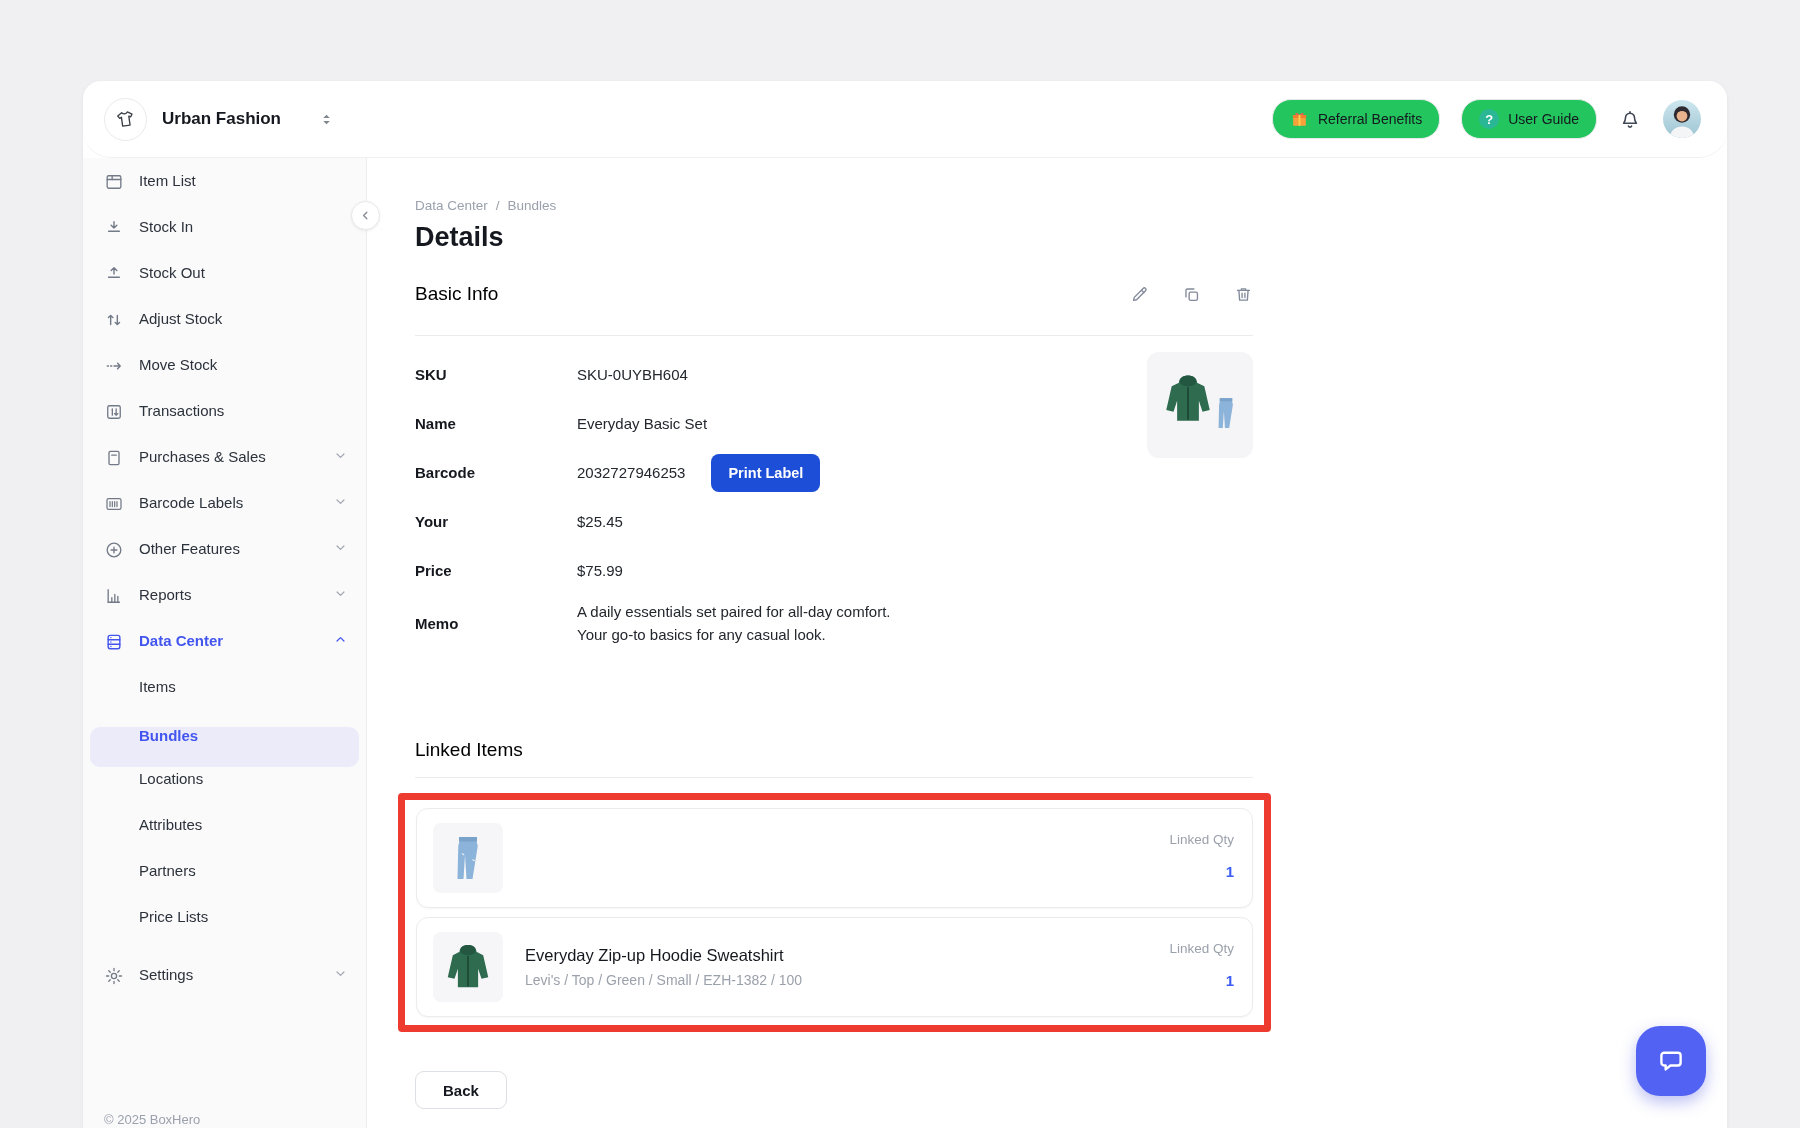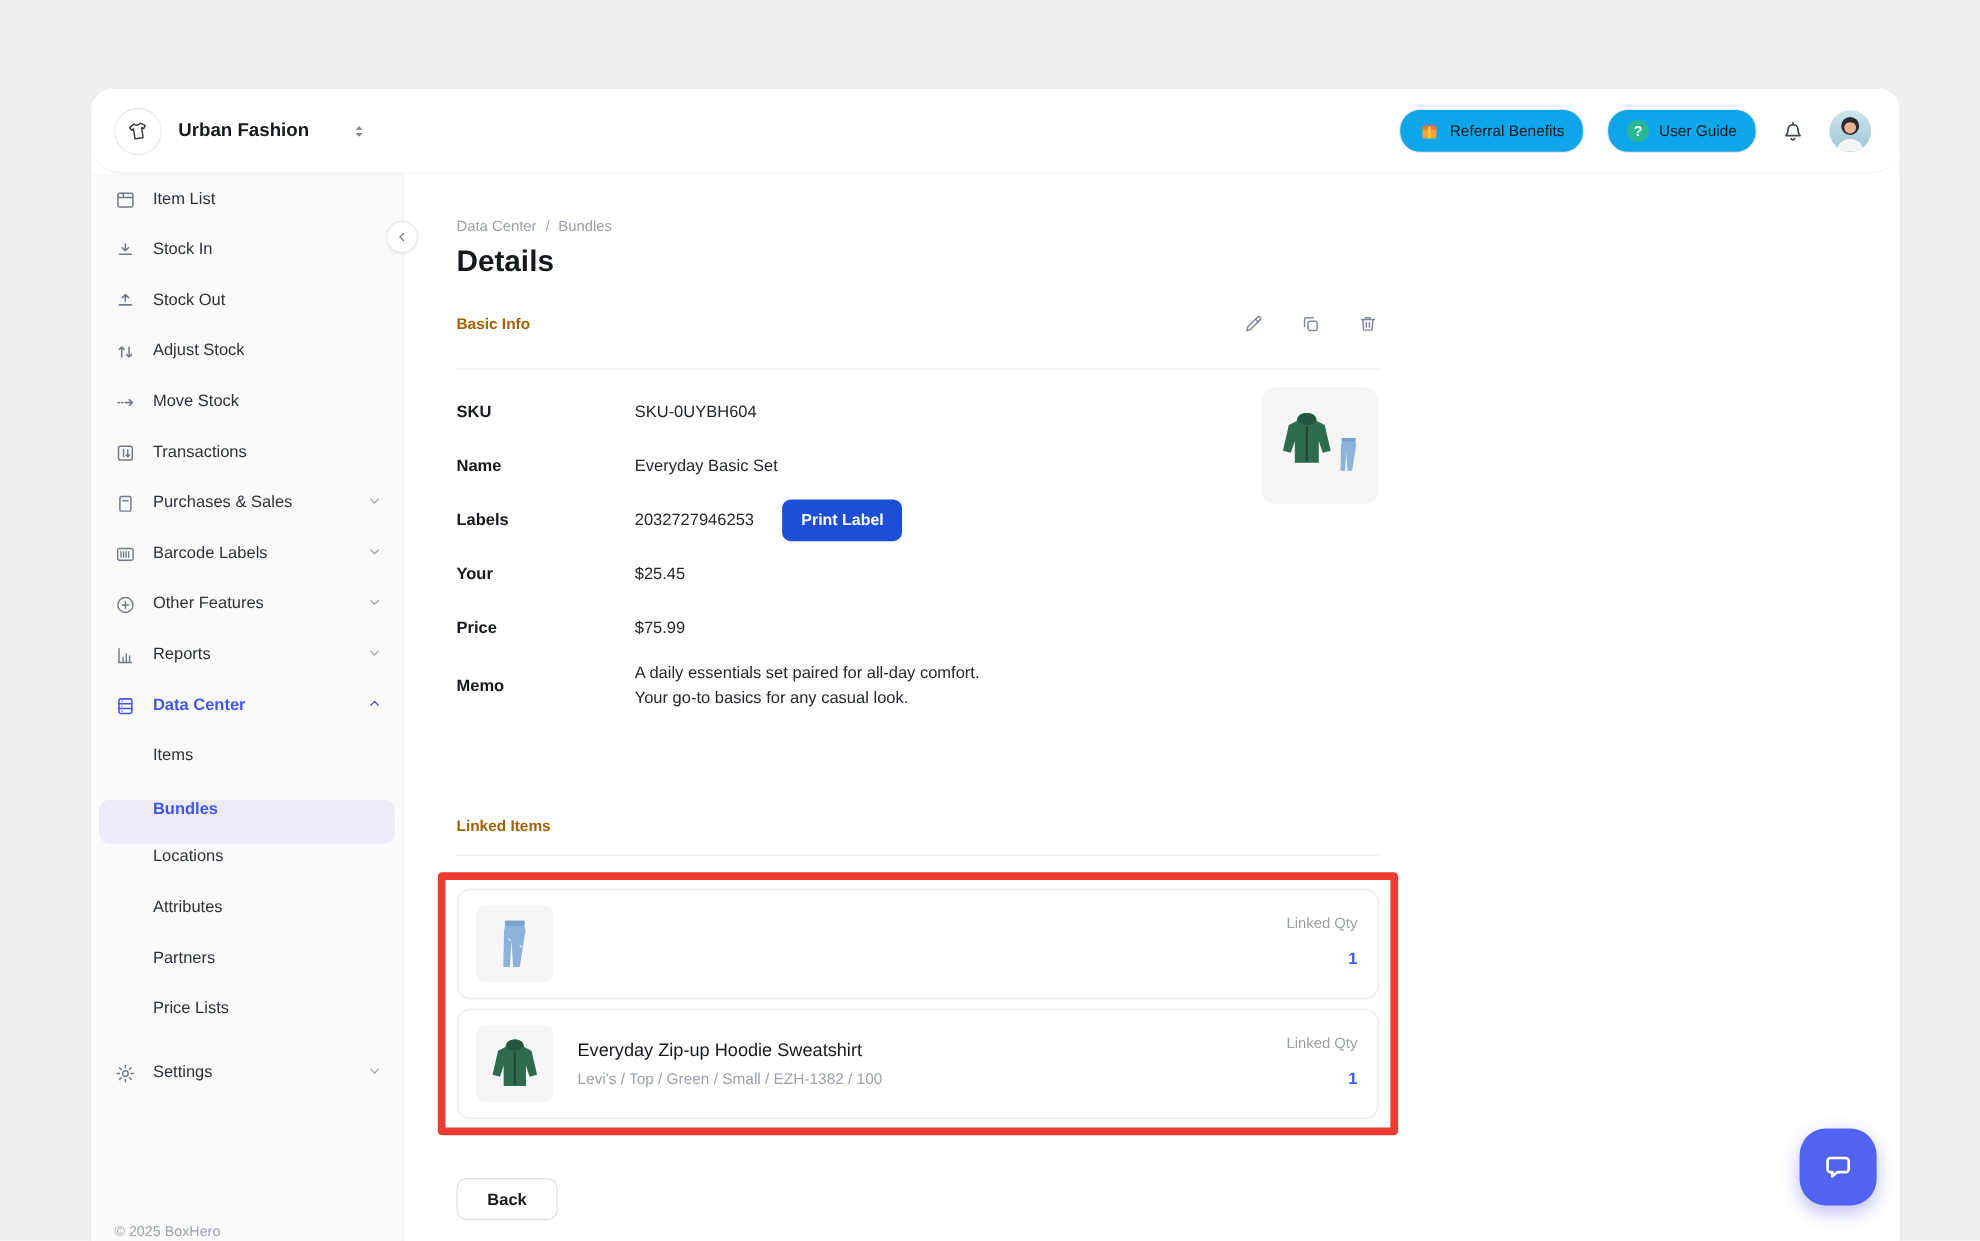--- a/index.html
+++ b/index.html
@@ -14,21 +14,21 @@
     background:#fff;border-radius:18px;box-shadow:0 1px 4px rgba(20,20,40,.05);
     display:flex;flex-direction:column;overflow:hidden;
   }
   
   .topbar{flex:0 0 76px;display:flex;align-items:center;padding:0 26px 0 21px;border-bottom:1px solid #f0f0f3;border-radius:28px;}
   .brand{display:flex;align-items:center;}
   .logo-circle{width:41px;height:41px;border-radius:50%;border:1px solid #e9e9ec;background:#fff;display:flex;align-items:center;justify-content:center;}
   .ws-name{margin-left:15px;font-size:17px;font-weight:700;color:#15181e;}
   .sorter{margin-left:38px;display:flex;}
   .topbar-right{margin-left:auto;display:flex;align-items:center;gap:21px;}
-  .pill{height:38px;border:1px solid #e7e8eb;border-radius:19px;background:#0ea5e9;display:flex;align-items:center;gap:9px;padding:0 17px;font-size:14px;font-weight:500;color:#15181e;cursor:pointer;}
+  .pill{height:38px;border:1px solid #e7e8eb;border-radius:19px;background:#22c55e;display:flex;align-items:center;gap:9px;padding:0 17px;font-size:14px;font-weight:500;color:#15181e;cursor:pointer;}
   .q-badge{width:20px;height:20px;border-radius:50%;background:#2ab795;color:#fff;font-size:13px;font-weight:700;display:flex;align-items:center;justify-content:center;}
   .bell-btn{display:flex;cursor:pointer;}
   .avatar{width:38px;height:38px;border-radius:50%;overflow:hidden;background:linear-gradient(180deg,#cfe7ef 0%,#9cc4d2 100%);cursor:pointer;flex:0 0 38px;}
   
   .body-row{flex:1;display:flex;min-height:0;}
   .sidebar{flex:0 0 284px;width:284px;background:#fafafb;border-right:1px solid #ededf0;position:relative;padding-top:14px;box-sizing:border-box;}
   .nav-item{height:46px;display:flex;align-items:flex-start;gap:15px;padding:0 18px 0 21px;font-size:15px;font-weight:500;color:#2c323b;cursor:pointer;}
   .nav-ic{width:20px;height:20px;flex:0 0 20px;display:flex;align-items:center;justify-content:center;}
   .nav-chev{margin-left:auto;display:flex;}
   .nav-item.active{color:#4255ee;font-weight:700;}
@@ -38,21 +38,21 @@
   .collapse-btn{position:absolute;top:43px;right:-14px;width:27px;height:27px;border-radius:50%;background:#fff;border:1px solid #e7e8eb;box-shadow:0 1px 3px rgba(0,0,0,.07);display:flex;align-items:center;justify-content:center;cursor:pointer;z-index:4;}
   .copyright{position:absolute;left:21px;top:954px;font-size:13px;color:#9aa1ac;}
   
   .main{flex:1;position:relative;padding:40px 0 0 48px;background:#fff;box-sizing:border-box;}
   .content{width:838px;}
   .breadcrumb{display:flex;gap:8px;font-size:13.5px;color:#9aa1ac;}
   .crumb{cursor:pointer;}
   .page-title{margin:8px 0 0;font-size:27px;line-height:32px;font-weight:700;color:#15181e;}
   .section-head{margin-top:28px;display:flex;align-items:center;height:26px;}
   .section-head.linked{margin-top:86px;}
-  .section-title{font-size:14px;font-weight:700;color:#a16207;}
+  .section-title{font-size:19px;font-weight:400;color:#000000;}
   .section-actions{margin-left:auto;display:flex;gap:33px;align-items:center;}
   .icon-btn{display:flex;cursor:pointer;background:none;border:none;padding:0;}
   .hr{height:1px;background:#ececef;margin-top:28px;}
   .hr.tight{margin-top:14px;}
   
   .fields{position:relative;padding-top:14px;}
   .frow{display:grid;grid-template-columns:162px 1fr;align-items:center;min-height:49px;}
   .frow.memo{min-height:56px;}
   .flabel{font-size:15px;font-weight:700;color:#15181e;}
   .fvalue{font-size:15px;color:#23272e;line-height:23px;}
@@ -374,21 +374,21 @@
 
           <div class="frow">
             <span class="flabel">SKU</span>
             <span class="fvalue">SKU-0UYBH604</span>
           </div>
           <div class="frow">
             <span class="flabel">Name</span>
             <span class="fvalue">Everyday Basic Set</span>
           </div>
           <div class="frow">
-            <span class="flabel">Labels</span>
+            <span class="flabel">Barcode</span>
             <span class="fvalue barcode-cell">
               <span>2032727946253</span>
               <button class="btn-green">Print Label</button>
             </span>
           </div>
           <div class="frow">
             <span class="flabel">Your</span>
             <span class="fvalue">$25.45</span>
           </div>
           <div class="frow">

